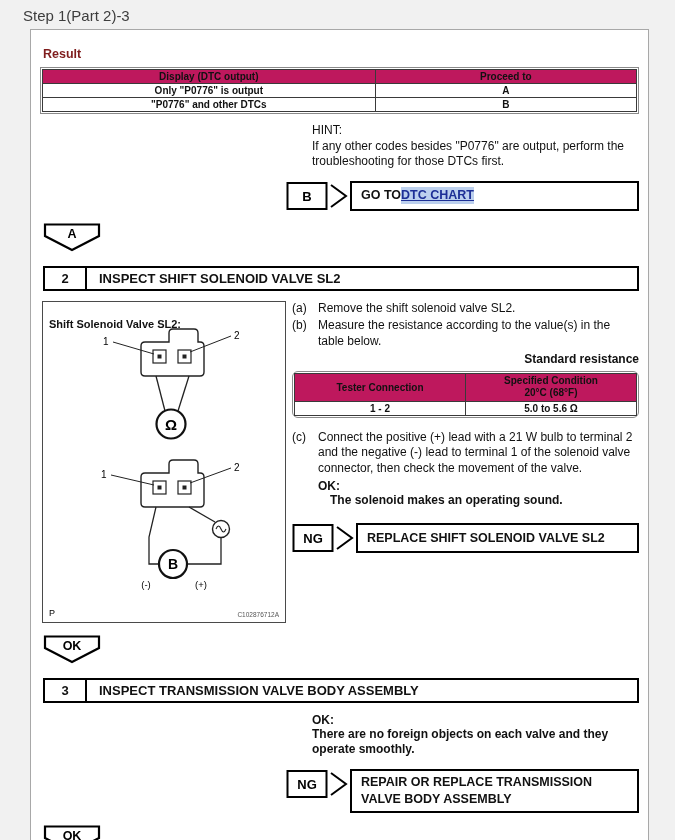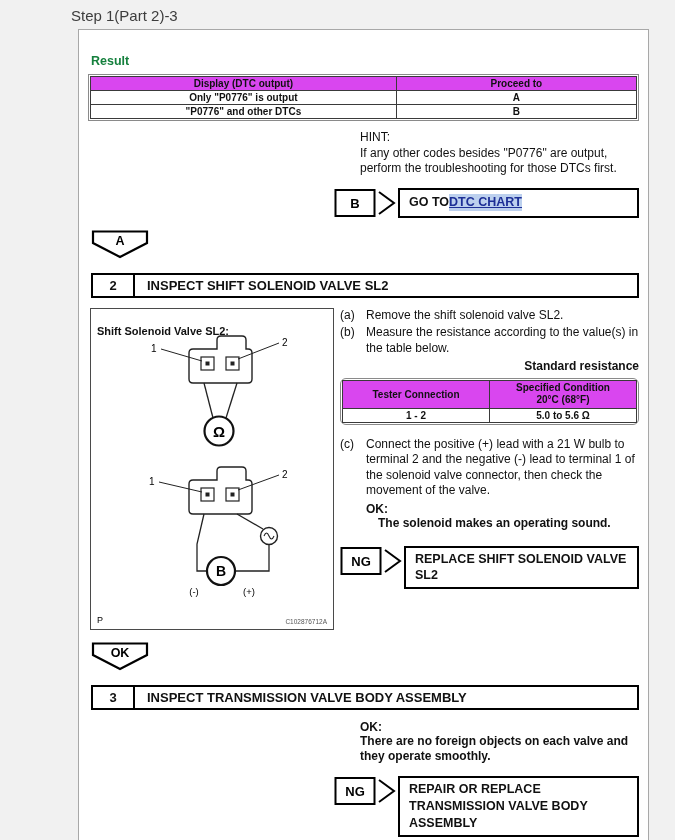--- a/index.html
+++ b/index.html
@@ -1,26 +1,26 @@
 <!DOCTYPE html>
 <html><head>
 <meta charset="utf-8">
 <style>
   * { margin:0; padding:0; box-sizing:border-box; }
   html,body { background:#e9e9e9; }
   body { font-family:"Liberation Sans", sans-serif; }
-  .page { width:675px; height:840px; background:#f1f1f1; position:relative; overflow:hidden;padding-left:48px; }
+  .page { width:675px; height:840px; background:#f1f1f1; position:relative; overflow:hidden; }
   .page-title { font-size:15px; color:#3d3d3d; padding:7px 0 5px 23px; }
   .doc { background:#fff; border:1px solid #a8a8a8; margin:0 26px 0 30px; padding:8px 9px 12px; min-height:762px; }
-  .result-label { font-weight:bold; font-size:12.5px; margin:16px 0 6px 3px; color:#15803d; }
+  .result-label { font-weight:bold; font-size:12.5px; margin:9px 0 6px 3px; color:#7f1d1d; }
 
   .tbl-wrap { border:1px solid #8a8a8a; padding:1px; background:#fff; }
   table { width:100%; border-collapse:collapse; font-size:10px; color:#111; }
   th, td { border:1px solid #3a3a3a; text-align:center; padding:1px 3px; font-weight:bold; }
-  th { background:#d946ef; }
+  th { background:#be185d; }
   .col-w { width:56%; }
   .pre { white-space:pre-line; line-height:1.25; }
 
   .hint { margin:9px 0 0 272px; font-size:12px; line-height:1.3; color:#111; }
 
   .pointer-row { display:flex; align-items:stretch; margin:11px 0 0 246px; }
   .pointer-row.in-col { margin:14px 0 0 0; }
   .pointer-svg { flex:none; display:block; }
   .action-box { flex:1; border:2px solid #000; display:flex; align-items:center; flex-wrap:wrap;
                 padding:3px 9px; font-size:12.5px; font-weight:600; margin-left:2px; min-height:28px;

